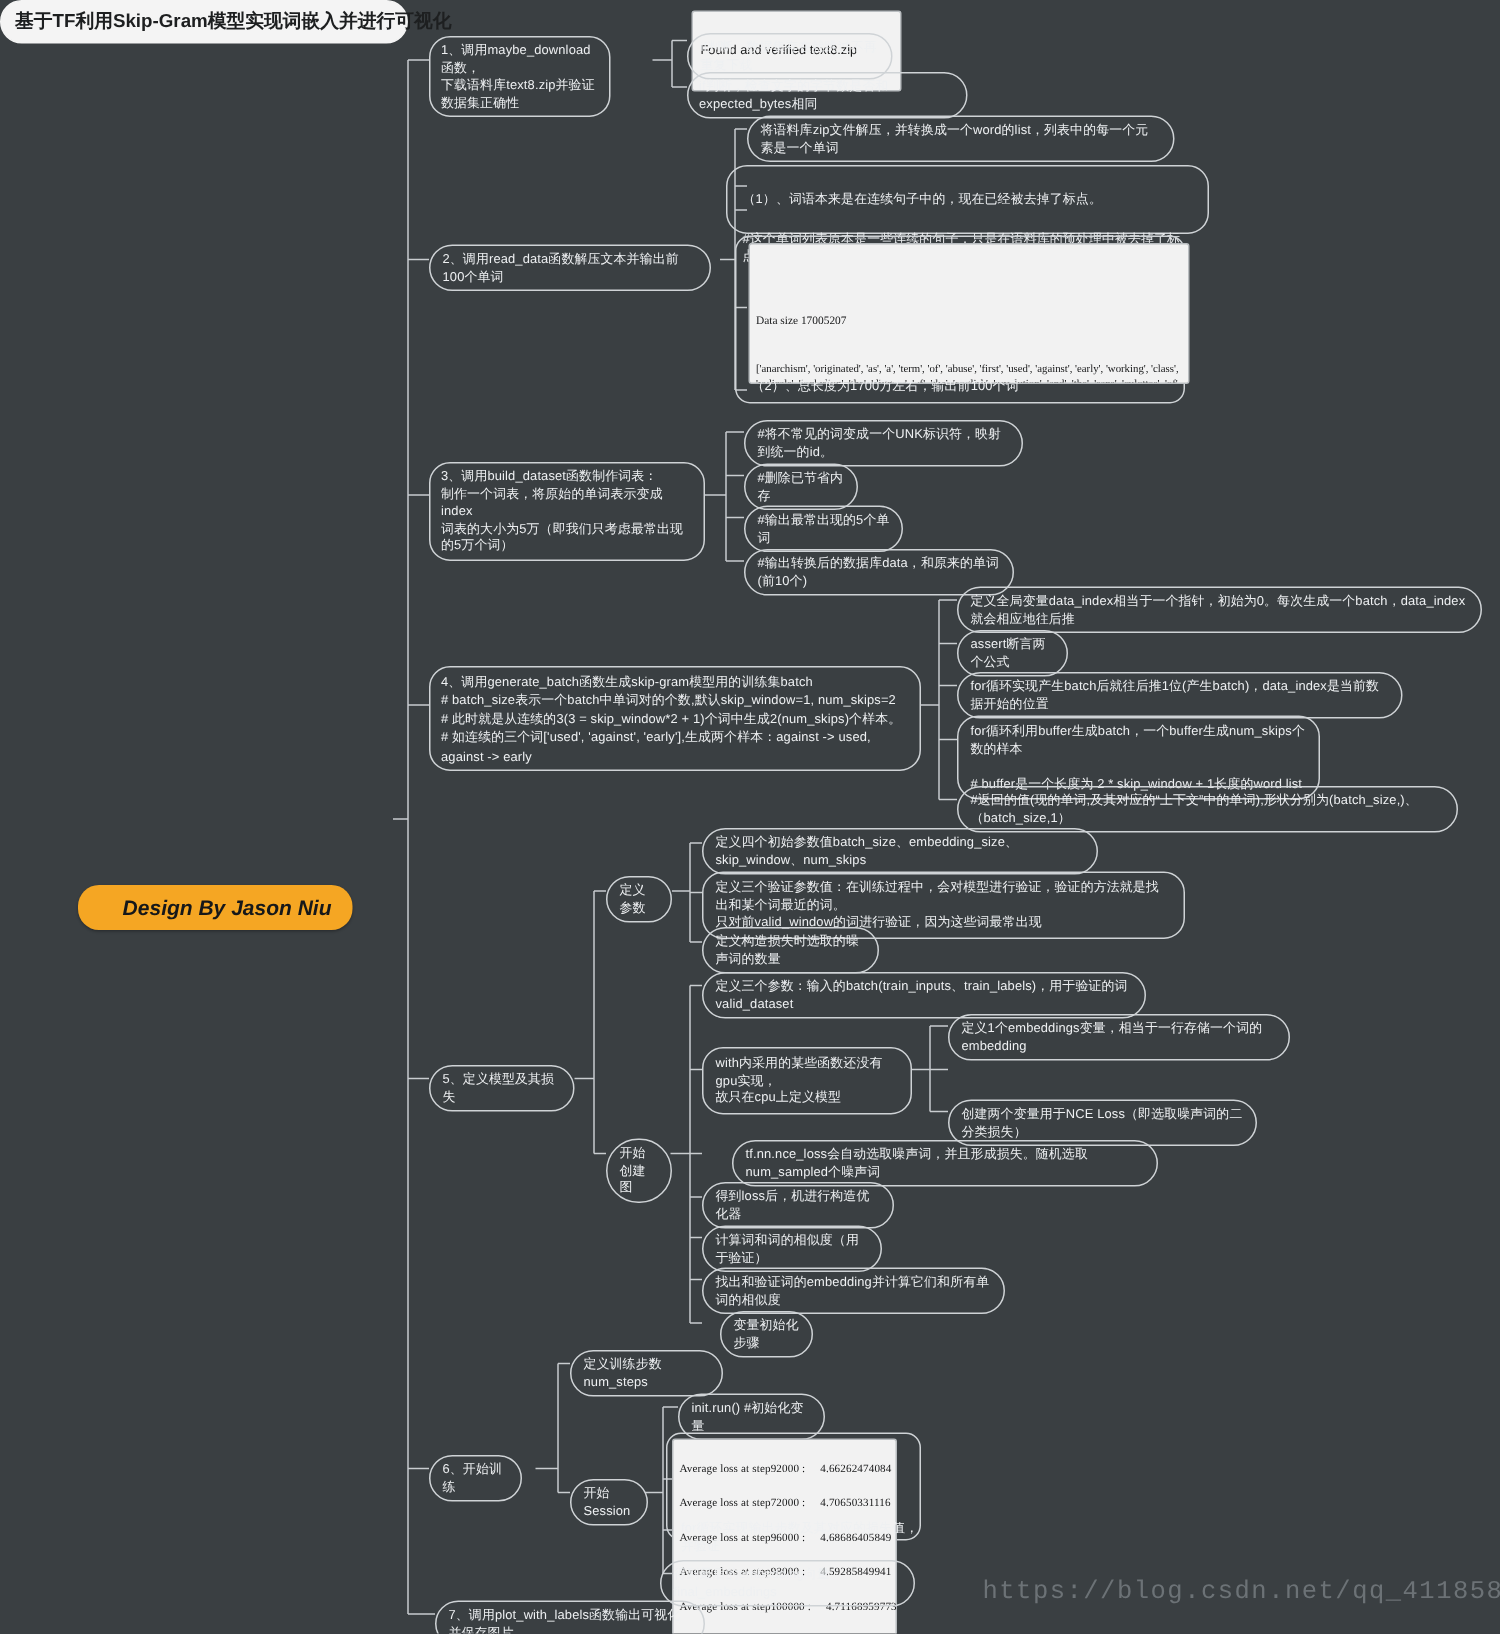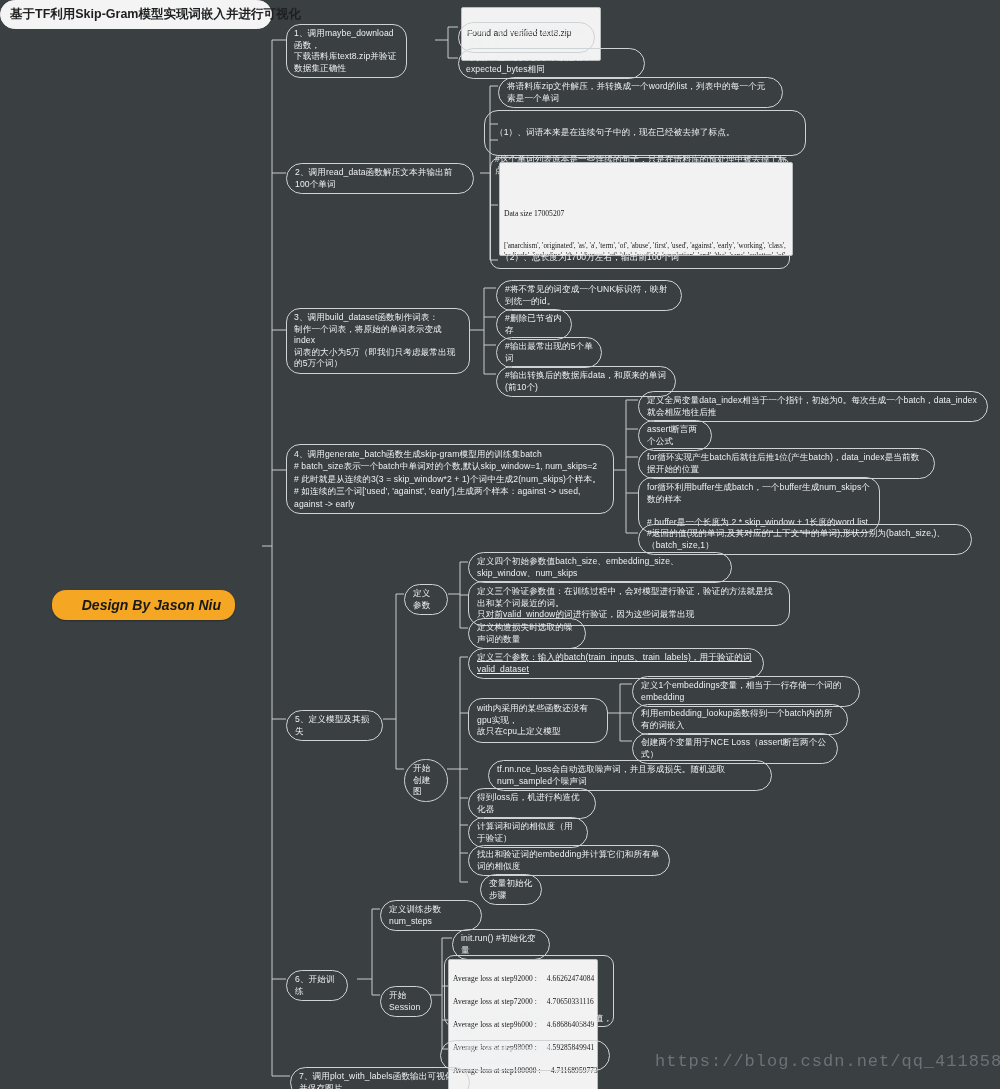--- a/index.html
+++ b/index.html
@@ -255,26 +255,25 @@
 
   <div class="node pad cap t9" style="left:286px; top:710px; width:97px; padding:3px 8px;">5、定义模型及其损失</div>
 
   <div class="node pad cap t9" style="left:404px; top:584px; width:44px; padding:3px 8px;">定义参数</div>
   <div class="node pad cap t9" style="left:468px; top:552px; width:264px; padding:3px 8px;">定义四个初始参数值batch_size、embedding_size、skip_window、num_skips</div>
   <div class="node pad wrapnode t9" style="left:468px; top:581px; width:322px; padding:4px 8px;">定义三个验证参数值：在训练过程中，会对模型进行验证，验证的方法就是找出和某个词最近的词。
 只对前valid_window的词进行验证，因为这些词最常出现</div>
   <div class="node pad cap t9" style="left:468px; top:618px; width:118px; padding:3px 8px;">定义构造损失时选取的噪声词的数量</div>
 
   <div class="node pad cap t9" style="left:404px; top:759px; width:44px; padding:3px 8px;">开始创建图</div>
-  <div class="node pad cap t9" style="left:468px; top:648px; width:296px; padding:3px 8px;text-decoration:underline;">定义三个参数：输入的batch(train_inputs、train_labels)，用于验证的词valid_dataset</div>
+  <div class="node pad cap t9" style="left:468px; top:648px; width:296px; padding:3px 8px;">定义三个参数：输入的batch(train_inputs、train_labels)，用于验证的词valid_dataset</div>
   <div class="node pad wrapnode t9" style="left:468px; top:698px; width:140px; padding:4px 8px;">with内采用的某些函数还没有gpu实现，
 故只在cpu上定义模型</div>
   <div class="node pad cap t9" style="left:632px; top:676px; width:228px; padding:3px 8px;">定义1个embeddings变量，相当于一行存储一个词的embedding</div>
-  <div class="node pad cap t9" style="left:632px; top:704px; width:216px; padding:3px 8px;">利用embedding_lookup函数得到一个batch内的所有的词嵌入</div>
-  <div class="node pad cap t9" style="left:632px; top:733px; width:206px; padding:3px 8px;">创建两个变量用于NCE Loss（assert断言两个公式）</div>
+  <div class="node pad cap t9" style="left:632px; top:733px; width:206px; padding:3px 8px;">创建两个变量用于NCE Loss（即选取噪声词的二分类损失）</div>
   <div class="node pad cap t9" style="left:488px; top:760px; width:284px; padding:3px 8px;">tf.nn.nce_loss会自动选取噪声词，并且形成损失。随机选取num_sampled个噪声词</div>
   <div class="node pad cap t9" style="left:468px; top:788px; width:128px; padding:3px 8px;">得到loss后，机进行构造优化器</div>
   <div class="node pad cap t9" style="left:468px; top:817px; width:120px; padding:3px 8px;">计算词和词的相似度（用于验证）</div>
   <div class="node pad cap t9" style="left:468px; top:845px; width:202px; padding:3px 8px;">找出和验证词的embedding并计算它们和所有单词的相似度</div>
   <div class="node pad cap t9" style="left:480px; top:874px; width:62px; padding:3px 8px;">变量初始化步骤</div>
 
   <div class="node pad cap t9" style="left:286px; top:970px; width:62px; padding:3px 8px;">6、开始训练</div>
   <div class="node pad cap t9" style="left:380px; top:900px; width:102px; padding:3px 8px;">定义训练步数num_steps</div>
   <div class="node pad cap t9" style="left:380px; top:986px; width:52px; padding:3px 8px;">开始Session</div>
   <div class="node pad cap t9" style="left:452px; top:929px; width:98px; padding:3px 8px;">init.run() #初始化变量</div>

